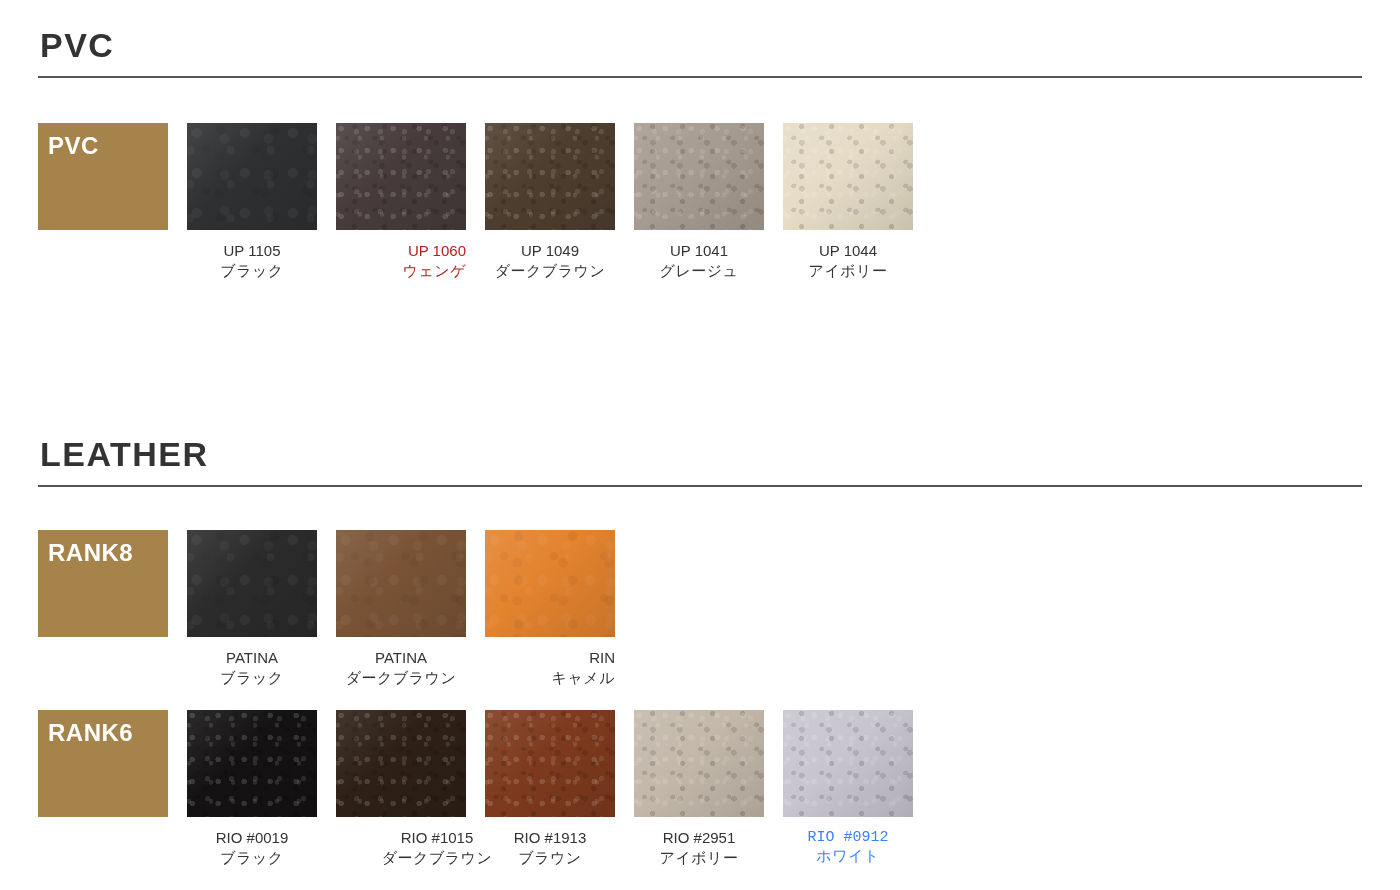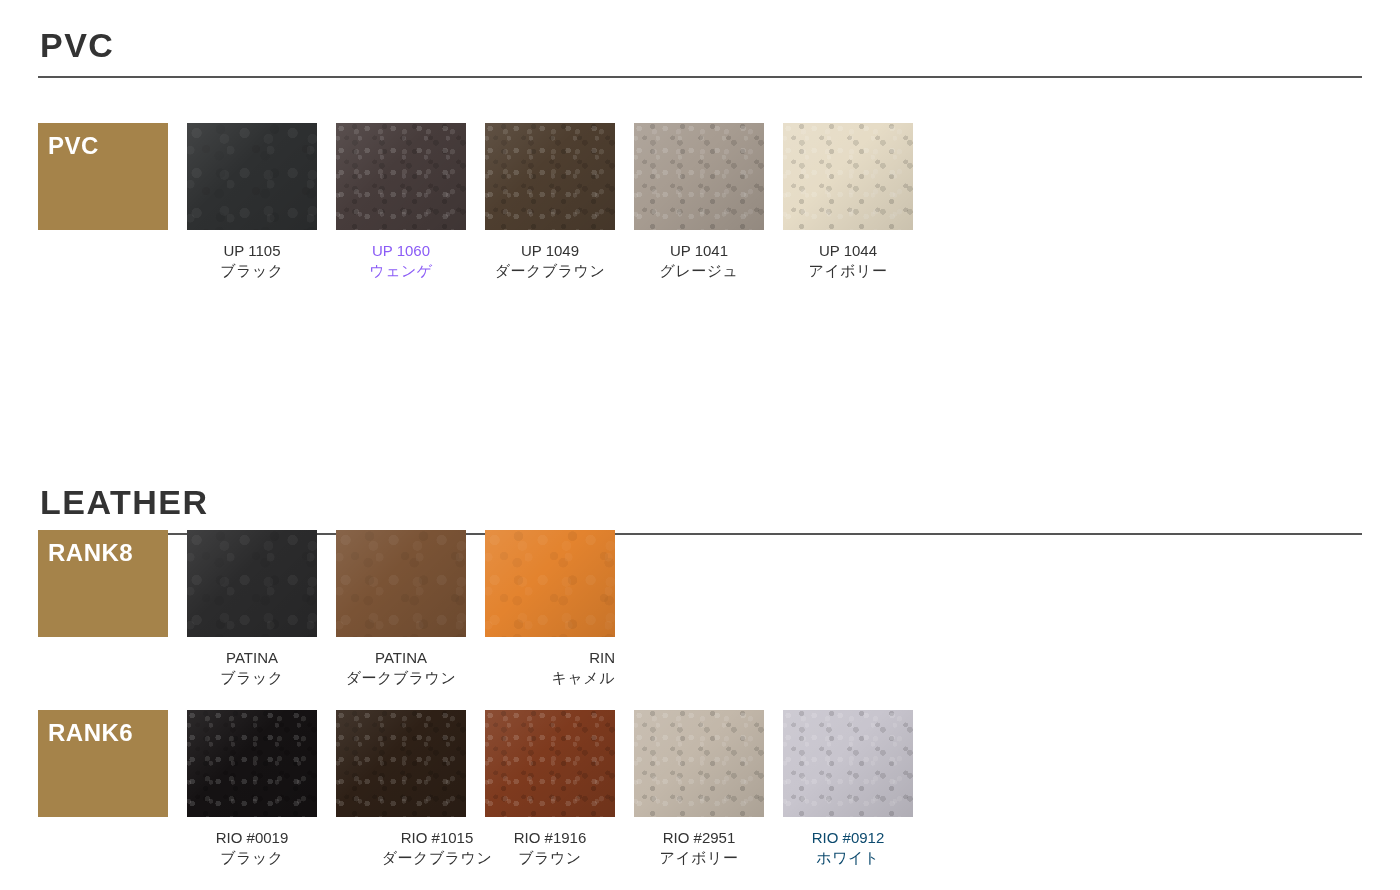--- a/index.html
+++ b/index.html
@@ -113,21 +113,21 @@
     <div class="cell">
       <div class="swatch smooth" style="background-color: rgb(46, 48, 49);"></div>
       <div class="caption" style="color: rgb(51, 51, 51);">
         <span class="code">UP 1105</span>
         <span class="jp">ブラック</span>
       </div>
     </div>
 
     <div class="cell">
       <div class="swatch" style="background-color: rgb(71, 60, 59);"></div>
-      <div class="caption" style="color: #8b5cf6;">
+      <div class="caption" style="color: #b91c1c; text-align: right;">
         <span class="code">UP 1060</span>
         <span class="jp">ウェンゲ</span>
       </div>
     </div>
 
     <div class="cell">
       <div class="swatch" style="background-color: rgb(78, 62, 47);"></div>
       <div class="caption" style="color: rgb(51, 51, 51);">
         <span class="code">UP 1049</span>
         <span class="jp">ダークブラウン</span>
@@ -145,21 +145,21 @@
     <div class="cell">
       <div class="swatch" style="background-color: rgb(230, 220, 198);"></div>
       <div class="caption" style="color: rgb(51, 51, 51);">
         <span class="code">UP 1044</span>
         <span class="jp">アイボリー</span>
       </div>
     </div>
   </div>
 
   <div class="section" style="top:437px;">
-    <h2 class="section-title" style="color: rgb(51, 51, 51); margin-top: 48px;">LEATHER</h2>
+    <h2 class="section-title" style="color: rgb(51, 51, 51);">LEATHER</h2>
     <div class="section-rule" style="background: rgb(85, 85, 85);"></div>
   </div>
 
   <div class="row" style="top:530px;">
     <div class="cell badge-cell">
       <div class="badge" style="background: rgb(165, 131, 74); padding-left: 32px;">
         <span class="badge-label">RANK8</span>
       </div>
     </div>
 
@@ -207,35 +207,35 @@
       <div class="swatch" style="background-color: rgb(46, 32, 22);"></div>
       <div class="caption" style="color: rgb(51, 51, 51); margin-left: 36px;">
         <span class="code">RIO #1015</span>
         <span class="jp">ダークブラウン</span>
       </div>
     </div>
 
     <div class="cell">
       <div class="swatch" style="background-color: rgb(126, 58, 30);"></div>
       <div class="caption" style="color: rgb(51, 51, 51);">
-        <span class="code">RIO #1916</span>
+        <span class="code">RIO #1913</span>
         <span class="jp">ブラウン</span>
       </div>
     </div>
 
     <div class="cell">
       <div class="swatch" style="background-color: rgb(195, 184, 170);"></div>
       <div class="caption" style="color: rgb(51, 51, 51);">
         <span class="code">RIO #2951</span>
         <span class="jp">アイボリー</span>
       </div>
     </div>
 
     <div class="cell">
       <div class="swatch" style="background-color: rgb(200, 197, 206);"></div>
-      <div class="caption" style="color: #0c4a6e;">
+      <div class="caption" style="color: #3b82f6; font-family: Liberation Mono, monospace;">
         <span class="code">RIO #0912</span>
         <span class="jp">ホワイト</span>
       </div>
     </div>
   </div>
 
 </div>
 
 </body></html>

